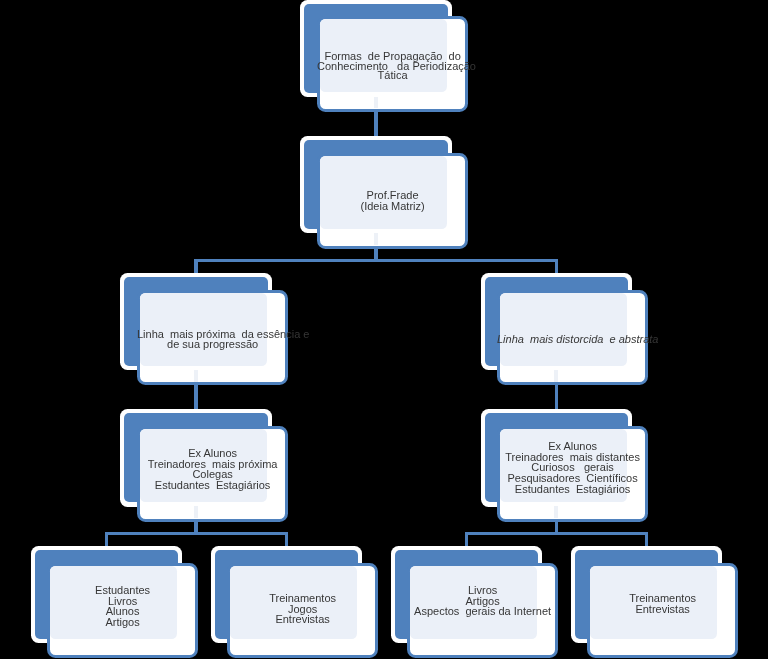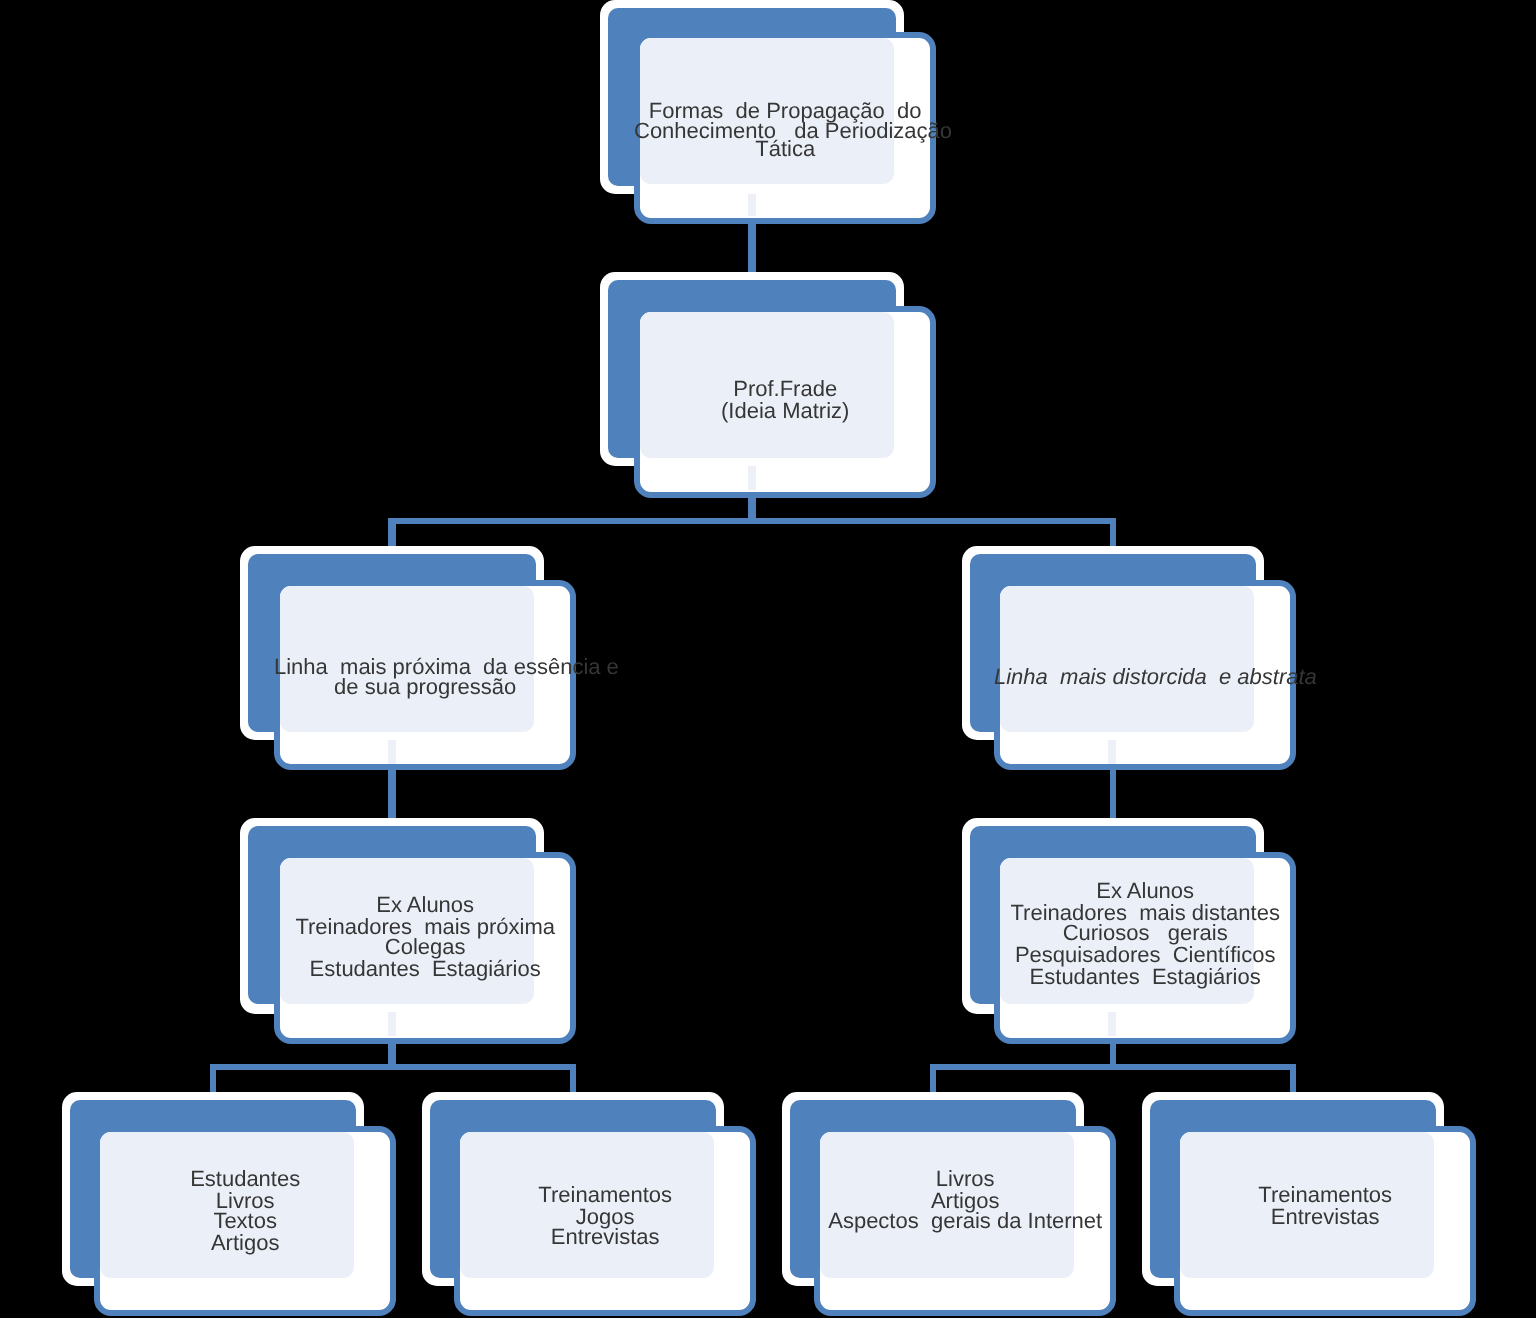--- a/index.html
+++ b/index.html
@@ -140,21 +140,21 @@
   <div class="node">
     <div class="back" style="left: 30.5px; top: 545.9px; width: 151.4px; height: 97.4px;">
       <div class="backfill"></div>
     </div>
     <div class="front" style="left: 47.1px; top: 562.6px; width: 151.2px; height: 95.8px;">
       <div class="pic" style="width: 127.2px; height: 73px;"></div>
     </div>
     <div class="label loose" style="left: 47.1px; width: 151.2px; top: 586.1px;">
       <span class="p">Estudantes</span>
       <span class="p">Livros</span>
-      <span class="p">Textos</span>
+      <span class="p">Alunos</span>
       <span class="p">Artigos</span>
     </div>
   </div>
   <div class="node">
     <div class="back" style="left: 210.5px; top: 545.9px; width: 151.4px; height: 97.4px;">
       <div class="backfill"></div>
     </div>
     <div class="front" style="left: 227.1px; top: 562.6px; width: 151.2px; height: 95.8px;">
       <div class="pic" style="width: 127.2px; height: 73px;"></div>
     </div>

